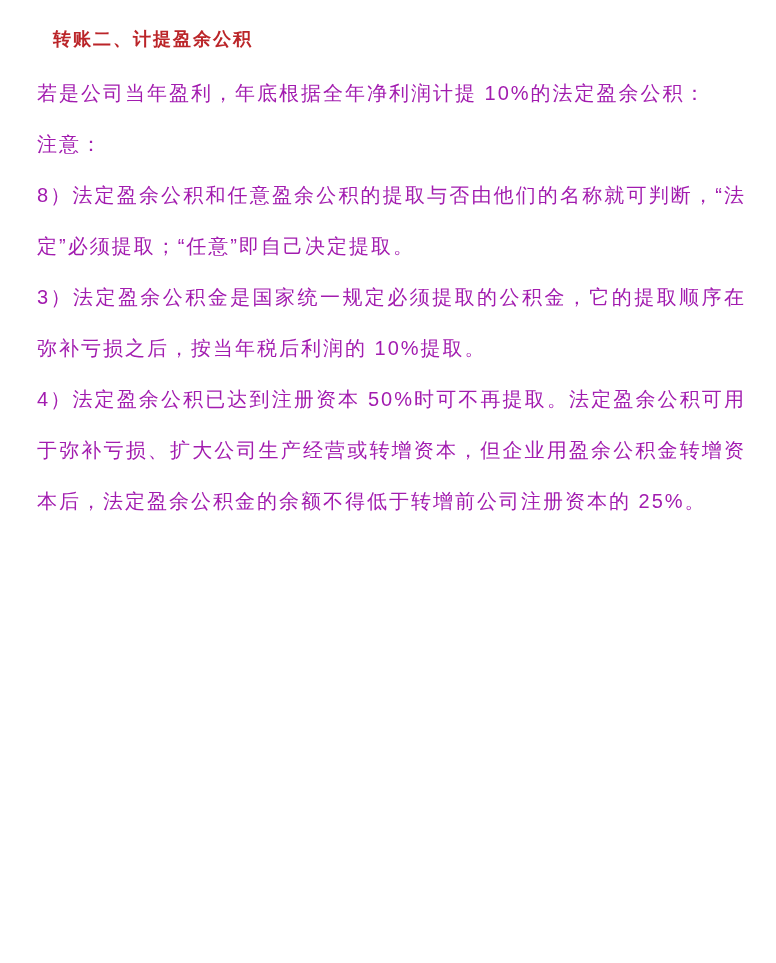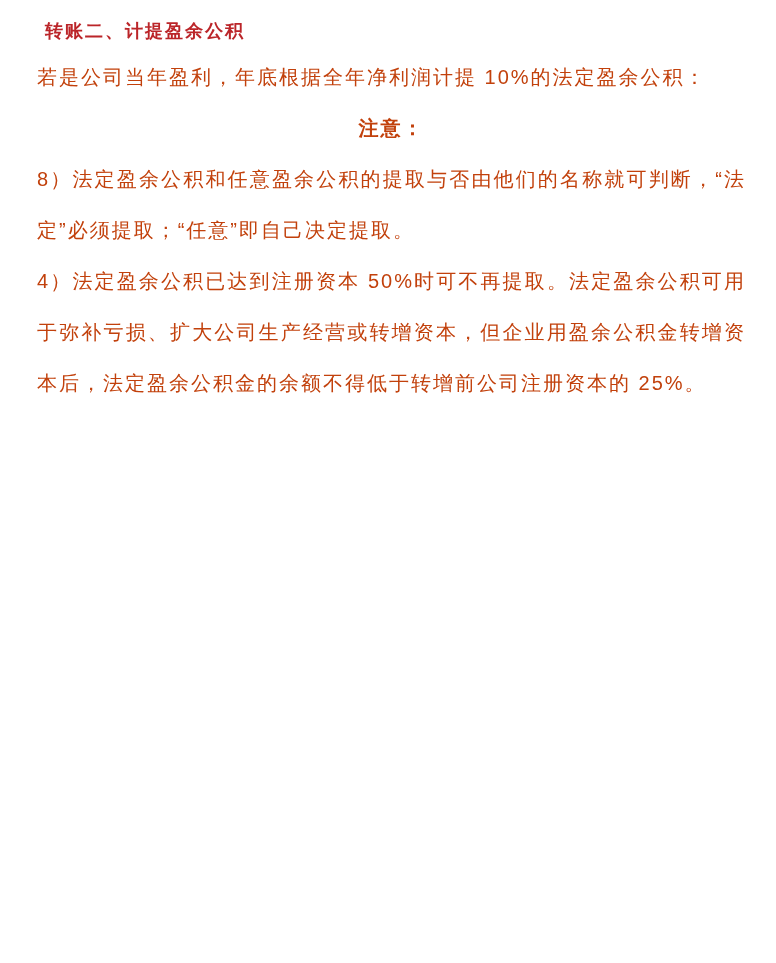--- a/index.html
+++ b/index.html
@@ -14,52 +14,53 @@
     font-family: "Liberation Sans", sans-serif;
   }
   .page {
     box-sizing: border-box;
     width: 776px;
     height: 963px;
     padding: 10px 30px 0 37px;
     background: #ffffff;
   }
   .doc-title {
-    margin: 8px;
+    margin: 16px;
     font-size: 18px;
     line-height: 26px;
     font-weight: 700;
     letter-spacing: 2px;
     color: #bb2529;
   }
   .para {
     margin: 0;
     font-size: 20px;
     line-height: 51px;
     letter-spacing: 2px;
-    color: #c2410c;
+    color: #a21caf;
     text-align: justify;
     font-weight: 400;
   }
   .note-heading {
-    font-weight: 700;
-    text-align: center;
+    font-weight: 400;
+    text-align: left;
   }
 </style>
 </head>
 <body>
 
 <div class="page">
   <h1 class="doc-title">转账二、计提盈余公积</h1>
 
   <p class="para">若是公司当年盈利，年底根据全年净利润计提 10%的法定盈余公积：</p>
 
 
 
   <p class="para note-heading">注意：</p>
 
 
   <p class="para">8）法定盈余公积和任意盈余公积的提取与否由他们的名称就可判断，“法定”必须提取；“任意”即自己决定提取。</p>
 
+  <p class="para">3）法定盈余公积金是国家统一规定必须提取的公积金，它的提取顺序在弥补亏损之后，按当年税后利润的 10%提取。</p>
 
   <p class="para">4）法定盈余公积已达到注册资本 50%时可不再提取。法定盈余公积可用于弥补亏损、扩大公司生产经营或转增资本，但企业用盈余公积金转增资本后，法定盈余公积金的余额不得低于转增前公司注册资本的 25%。</p>
 
 </div>
 
 </body></html>

